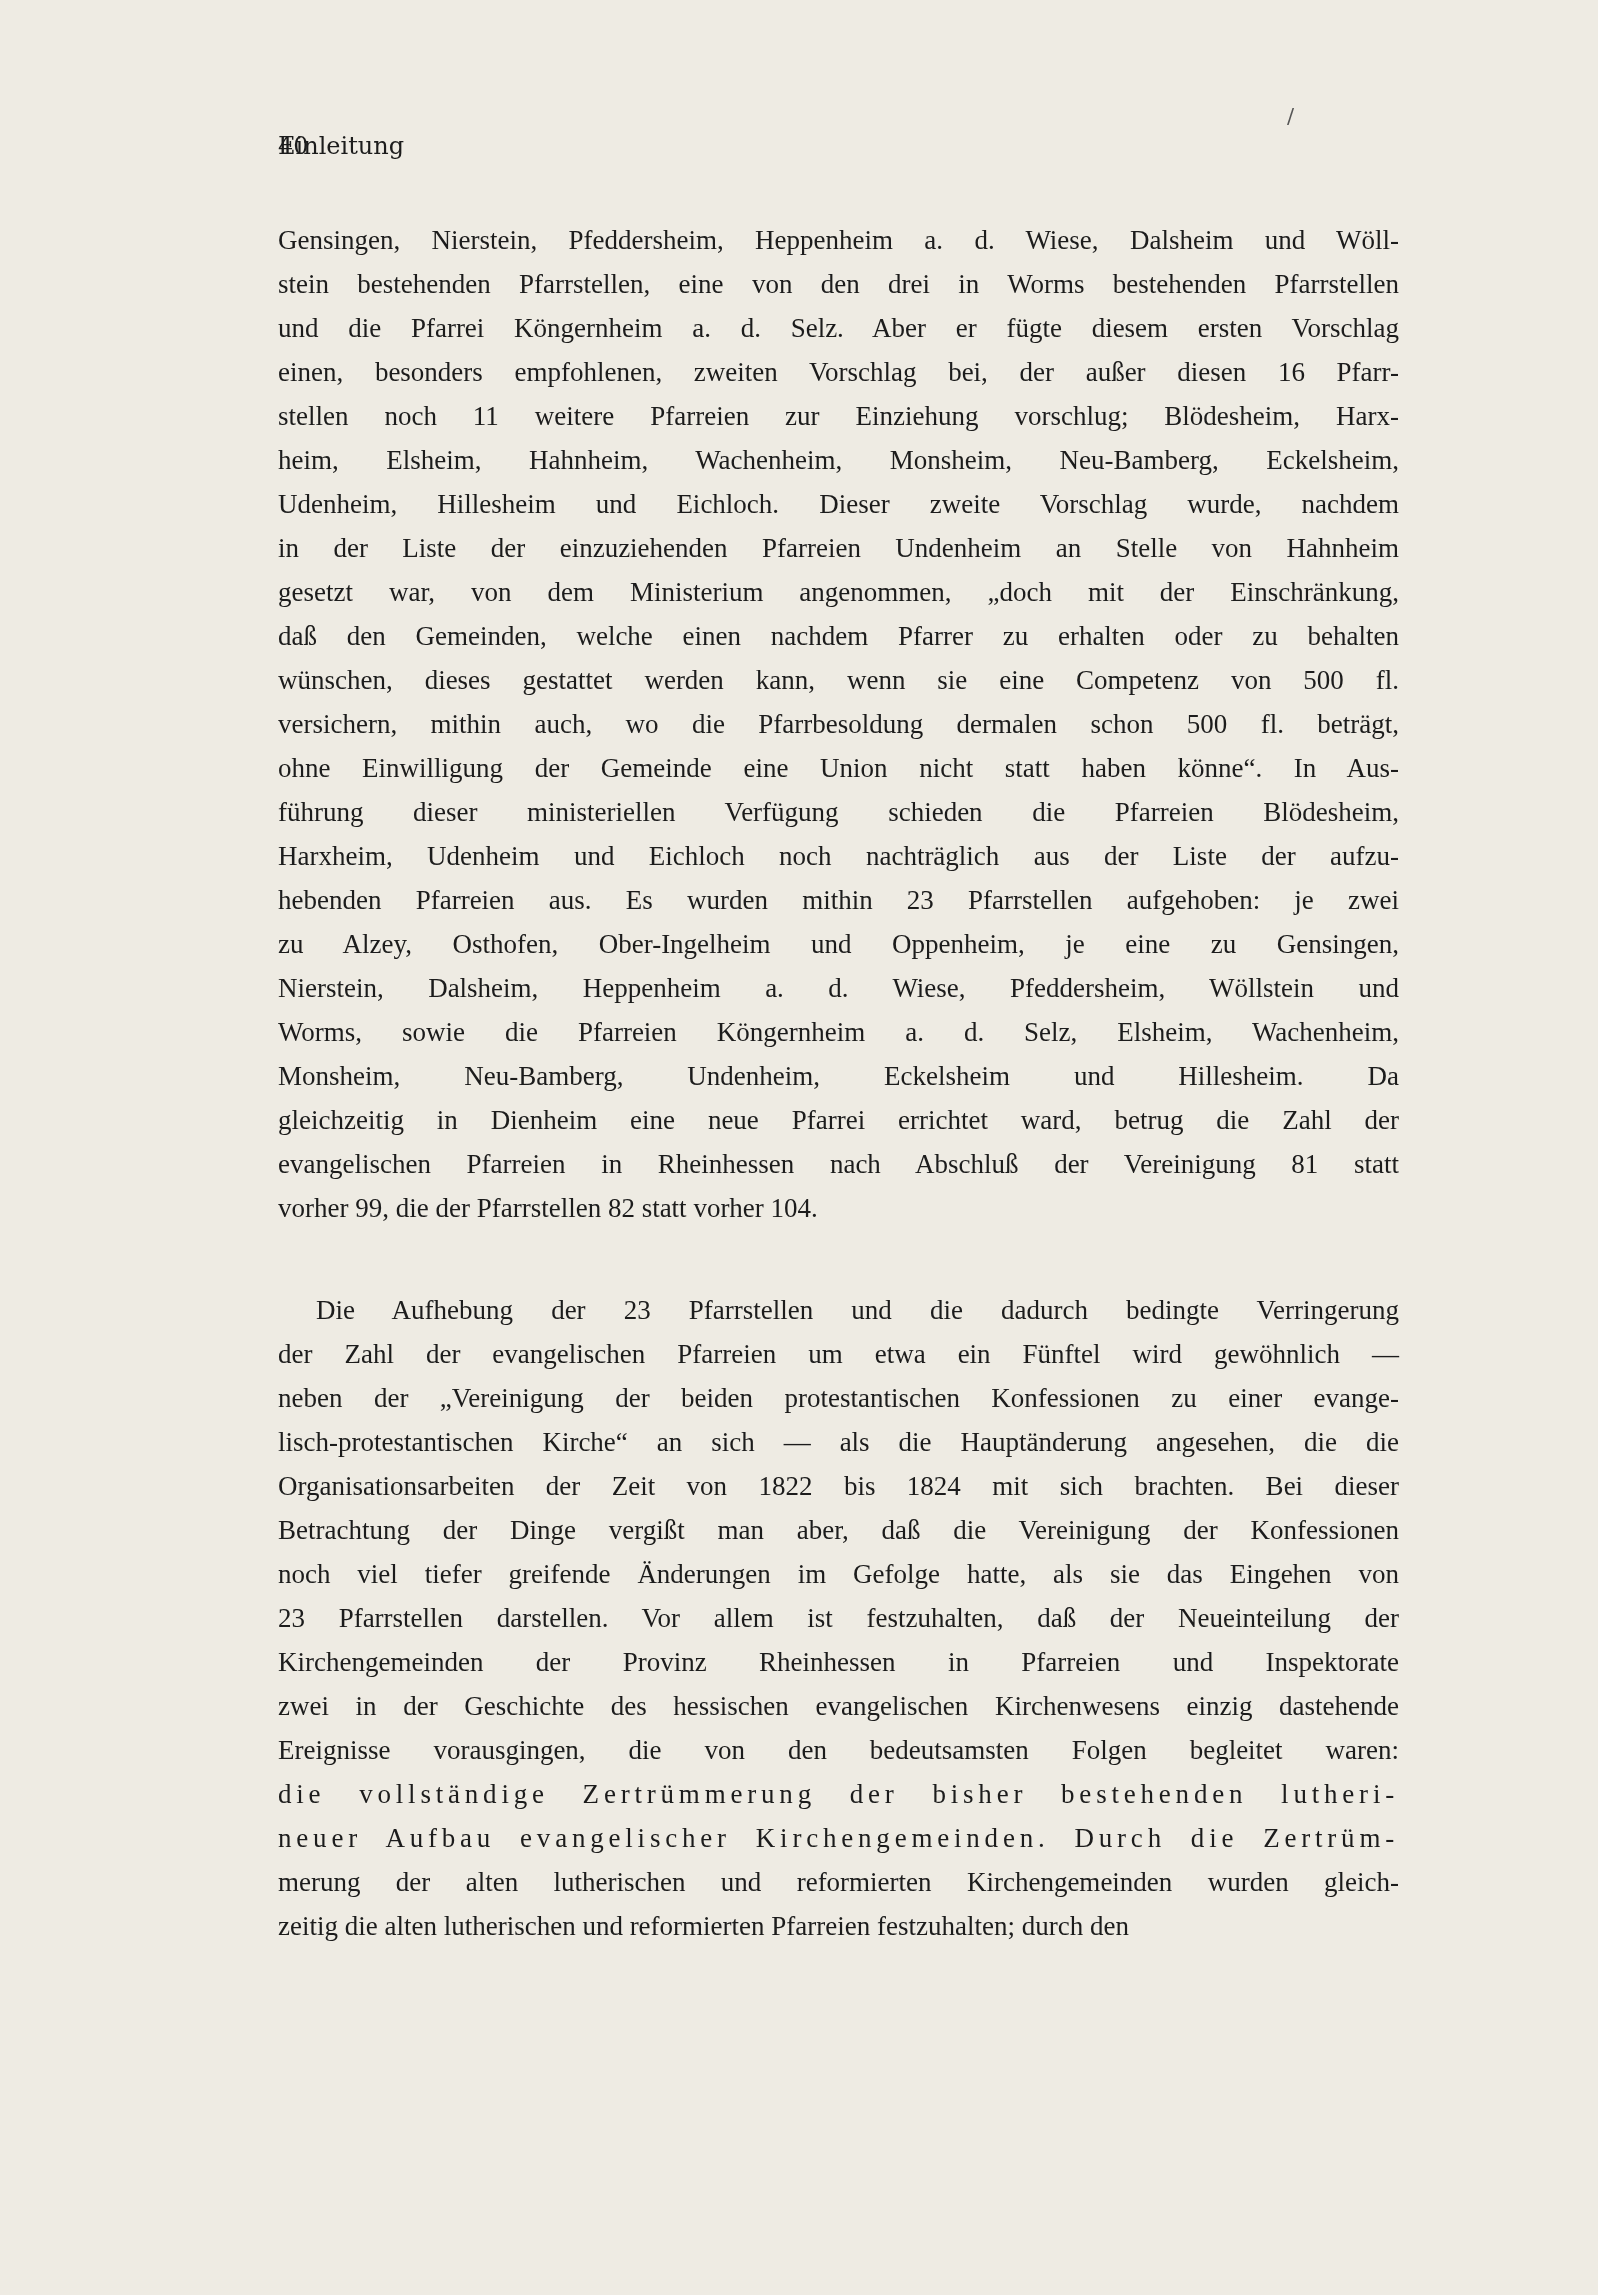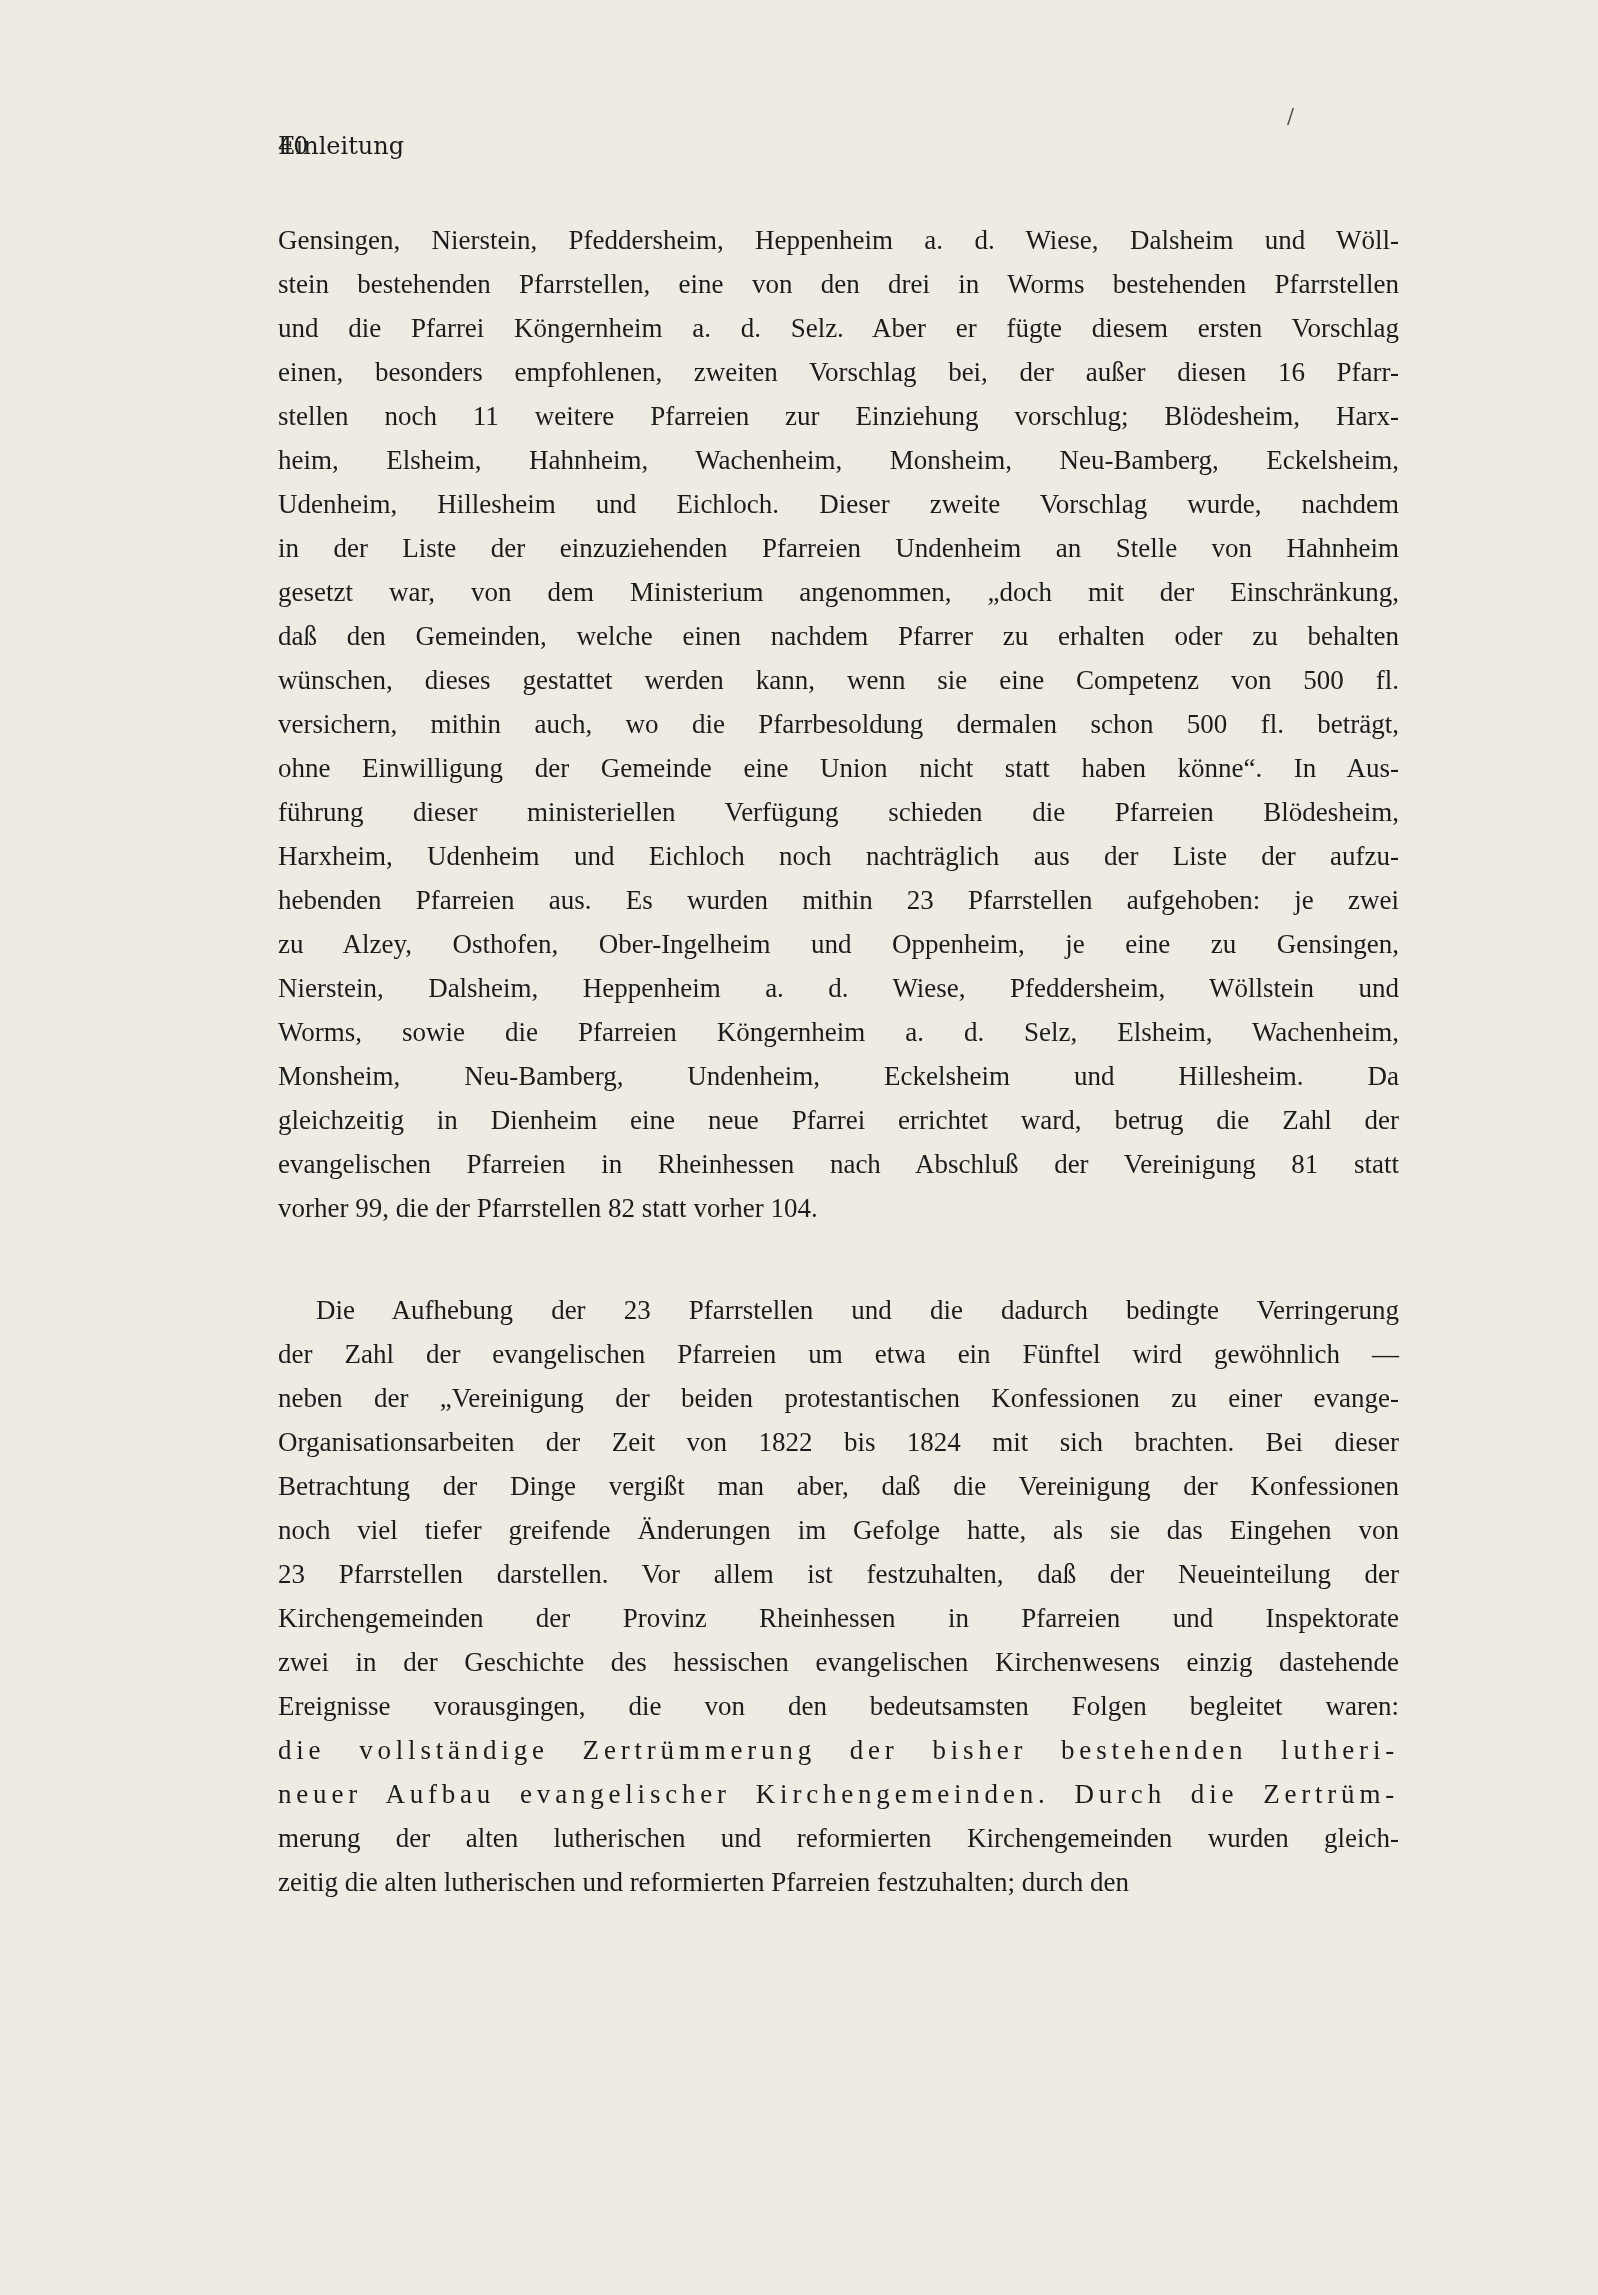--- a/index.html
+++ b/index.html
@@ -56,20 +56,21 @@
       <span class="line">Worms, sowie die Pfarreien Köngernheim a. d. Selz, Elsheim, Wachenheim,</span>
       <span class="line">Monsheim, Neu-Bamberg, Undenheim, Eckelsheim und Hillesheim. Da</span>
       <span class="line">gleichzeitig in Dienheim eine neue Pfarrei errichtet ward, betrug die Zahl der</span>
       <span class="line">evangelischen Pfarreien in Rheinhessen nach Abschluß der Vereinigung 81 statt</span>
       <span class="line last">vorher 99, die der Pfarrstellen 82 statt vorher 104.</span>
     </div>
   <div class="para p2" id="para1">
       <span class="line" style="padding-left: 38px;">Die Aufhebung der 23 Pfarrstellen und die dadurch bedingte Verringerung</span>
       <span class="line">der Zahl der evangelischen Pfarreien um etwa ein Fünftel wird gewöhnlich —</span>
       <span class="line">neben der „Vereinigung der beiden protestantischen Konfessionen zu einer evange-</span>
+      <span class="line">lisch-protestantischen Kirche“ an sich — als die Hauptänderung angesehen, die die</span>
       <span class="line">Organisationsarbeiten der Zeit von 1822 bis 1824 mit sich brachten. Bei dieser</span>
       <span class="line">Betrachtung der Dinge vergißt man aber, daß die Vereinigung der Konfessionen</span>
       <span class="line">noch viel tiefer greifende Änderungen im Gefolge hatte, als sie das Eingehen von</span>
       <span class="line">23 Pfarrstellen darstellen. Vor allem ist festzuhalten, daß der Neueinteilung der</span>
       <span class="line">Kirchengemeinden der Provinz Rheinhessen in Pfarreien und Inspektorate</span>
       <span class="line">zwei in der Geschichte des hessischen evangelischen Kirchenwesens einzig dastehende</span>
       <span class="line">Ereignisse vorausgingen, die von den bedeutsamsten Folgen begleitet waren:</span>
       <span class="line spaced">die vollständige Zertrümmerung der bisher bestehenden lutheri-</span>
       <span class="line spaced">neuer Aufbau evangelischer Kirchengemeinden. Durch die Zertrüm-</span>
       <span class="line">merung der alten lutherischen und reformierten Kirchengemeinden wurden gleich-</span>

